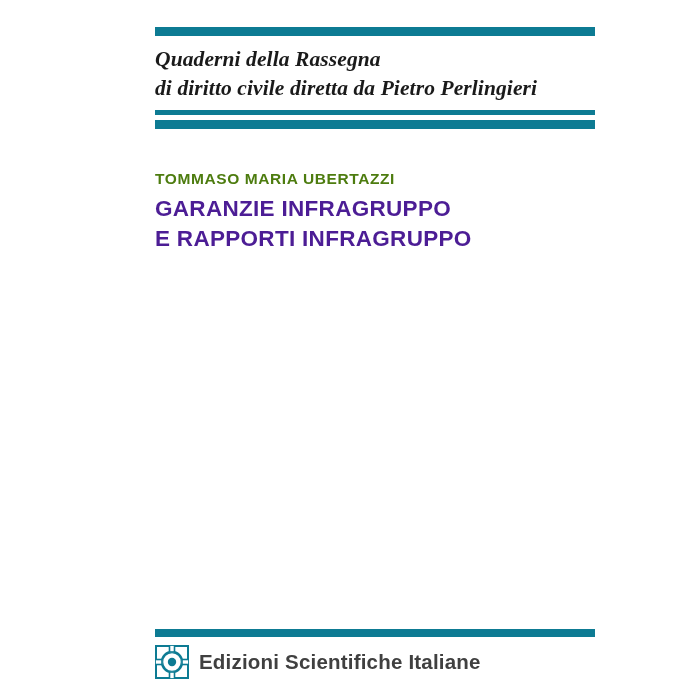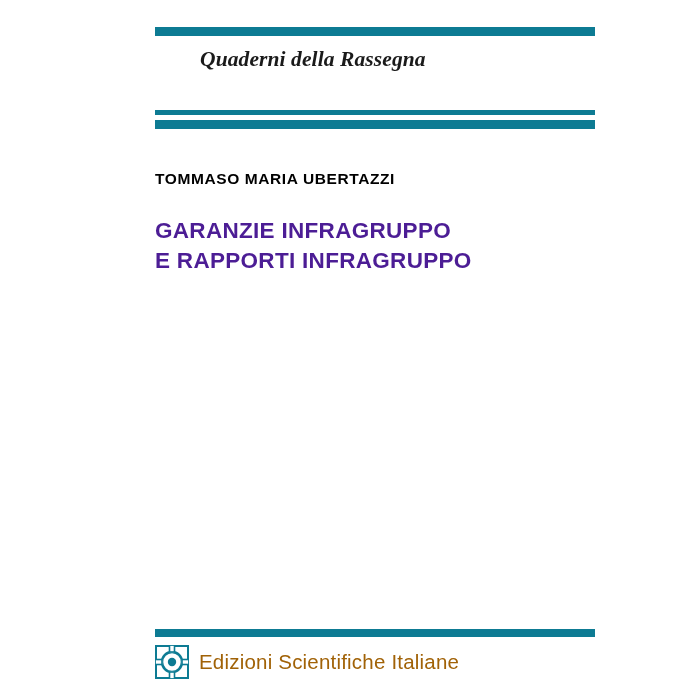--- a/index.html
+++ b/index.html
@@ -45,36 +45,35 @@
   }
   .series-line {
     font-family: "Liberation Serif", serif;
     font-style: italic;
     font-weight: bold;
     font-size: 21.5px;
     line-height: 29px;
     color: #1a1a1a;
     white-space: nowrap;
     letter-spacing: 0.1px;
-    margin-left: 45px;
   }
 
   .author-block {
     position: absolute;
     left: 155px;
     top: 170px;
     width: 470px;
   }
   .author {
     font-family: "Liberation Sans", sans-serif;
     font-weight: bold;
     font-size: 15.5px;
     letter-spacing: 0.6px;
-    color: #000000;
-    margin-bottom: 28px;
+    color: #4d7c0f;
+    margin-bottom: 6px;
     white-space: nowrap;
   }
 
   .title-line {
     font-family: "Liberation Sans", sans-serif;
     font-weight: bold;
     font-size: 22.5px;
     line-height: 30px;
     letter-spacing: 0.3px;
     color: #4c1d95;
@@ -90,36 +89,37 @@
     align-items: center;
   }
   .publisher-logo {
     width: 34px;
     height: 34px;
     margin-right: 10px;
     flex: 0 0 auto;
   }
   .publisher-name {
     font-family: "Liberation Sans", sans-serif;
-    font-weight: normal;
+    font-weight: bold;
     font-size: 20.5px;
     letter-spacing: 0.2px;
-    color: #a16207;
+    color: #404040;
     white-space: nowrap;
   }
 </style>
 </head>
 <body>
 
 <div class="cover">
 
   <div class="rule rule-top-1"></div>
 
   <div class="series-block">
     <div class="series-line">Quaderni della Rassegna</div>
+    <div class="series-line">di diritto civile diretta da Pietro Perlingieri</div>
   </div>
 
   <div class="rule rule-top-2"></div>
   <div class="rule rule-top-3"></div>
 
   <div class="author-block">
     <div class="author">TOMMASO MARIA UBERTAZZI</div>
     <div class="title-line">GARANZIE INFRAGRUPPO</div>
     <div class="title-line">E RAPPORTI INFRAGRUPPO</div>
   </div>

